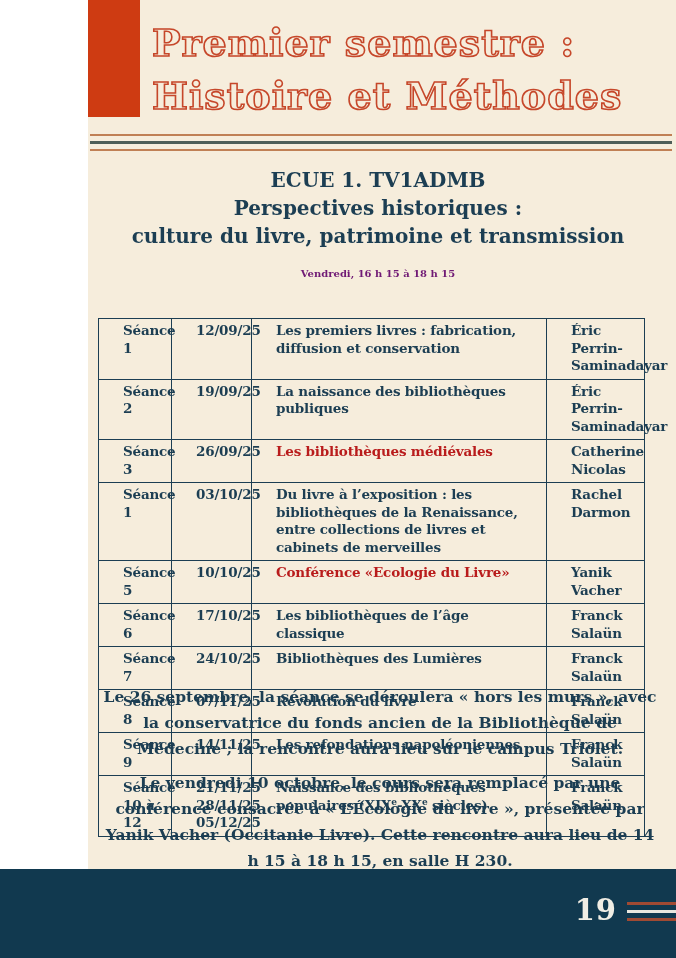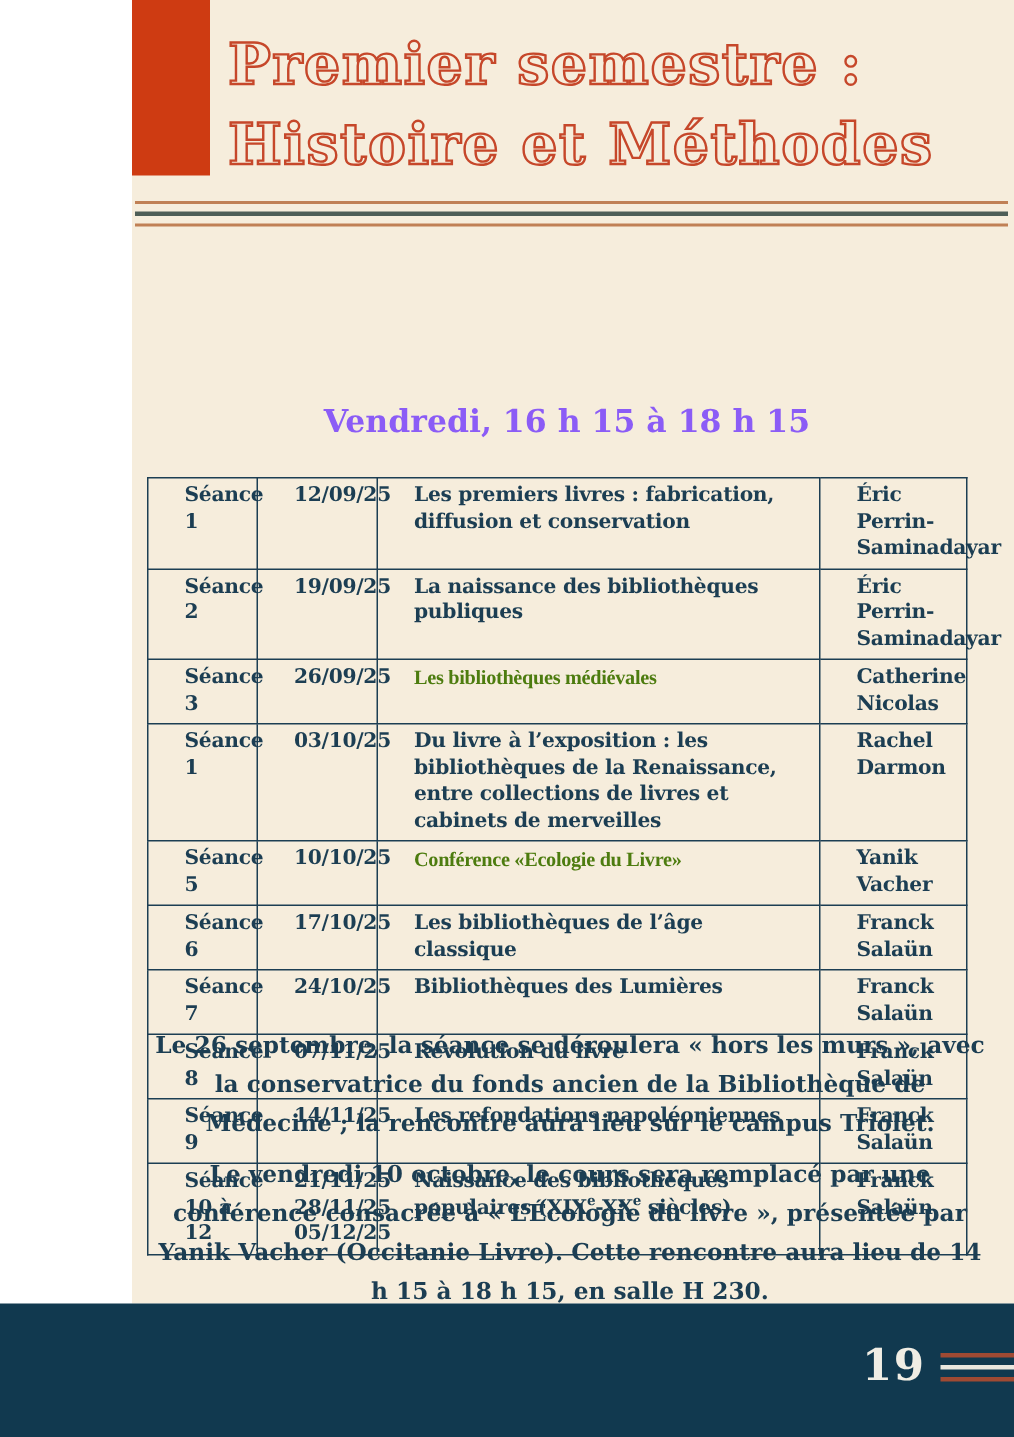--- a/index.html
+++ b/index.html
@@ -55,23 +55,23 @@
     color: #1c3e53;
     font-weight: bold;
   }
   .course-code { font-size: 20px; line-height: 28px; }
   .course-sub  { font-size: 20px; line-height: 28px; }
   .schedule-note {
     position: absolute;
     left: 10px; top: 268px;
     width: 560px;
     text-align: center;
-    color: #8b5cf6;
-    font-weight: bold;
-    font-size: 21px;
+    color: #701a75;
+    font-weight: bold;
+    font-size: 10px;
   }
 
   
   table.schedule {
     position: absolute;
     left: 10px; top: 318px;
     width: 546px;
     border-collapse: collapse;
     table-layout: fixed;
   }
@@ -82,21 +82,21 @@
     font-weight: bold;
     font-size: 13.5px;
     line-height: 17.5px;
     padding: 3px 6px 4px 24px;
     letter-spacing: -0.2px;
   }
   td.col-seance     { width: 73px; }
   td.col-date       { width: 80px; text-align: center; padding-left: 2px; padding-right: 2px; }
   td.col-topic      { width: 295px; }
   td.col-instructor { width: 98px; font-size: 13px; padding-left: 6px; padding-right: 3px; }
-  td.col-topic.highlight { color: #4d7c0f; font-family: Liberation Serif, serif; }
+  td.col-topic.highlight { color: #b91c1c; }
   td sup { font-size: 9px; line-height: 0; }
 
   
   .notes {
     position: absolute;
     left: 14px; top: 684px;
     width: 556px;
   }
   .note {
     text-align: center;
@@ -143,20 +143,25 @@
     <div>Premier semestre :</div>
     <div>Histoire et Méthodes</div>
   </div>
 
   <div class="rules">
     <div class="rule rule-orange"></div>
     <div class="rule rule-dark"></div>
     <div class="rule rule-orange"></div>
   </div>
 
+  <div class="course-head">
+    <div class="course-code">ECUE 1. TV1ADMB</div>
+    <div class="course-sub">Perspectives historiques :</div>
+    <div class="course-sub">culture du livre, patrimoine et transmission</div>
+  </div>
 
   <div class="schedule-note">Vendredi, 16 h 15 à 18 h 15</div>
 
   <table class="schedule">
     <tbody>
         <tr>
           <td class="col-seance">Séance 1</td>
           <td class="col-date">12/09/25</td>
           <td class="col-topic">Les premiers livres : fabrication, diffusion et conservation</td>
           <td class="col-instructor">Éric Perrin-Saminadayar</td>

